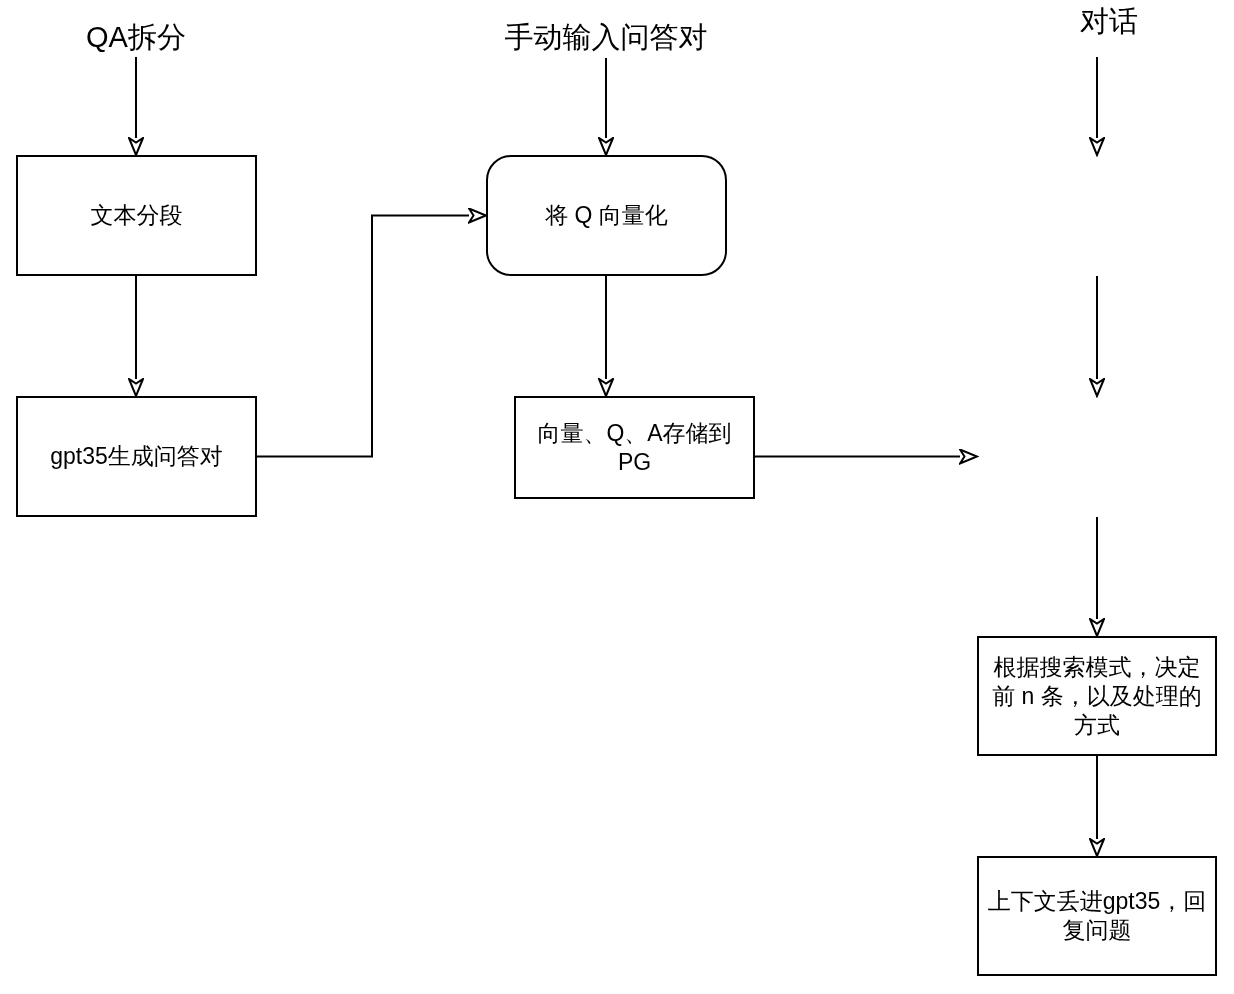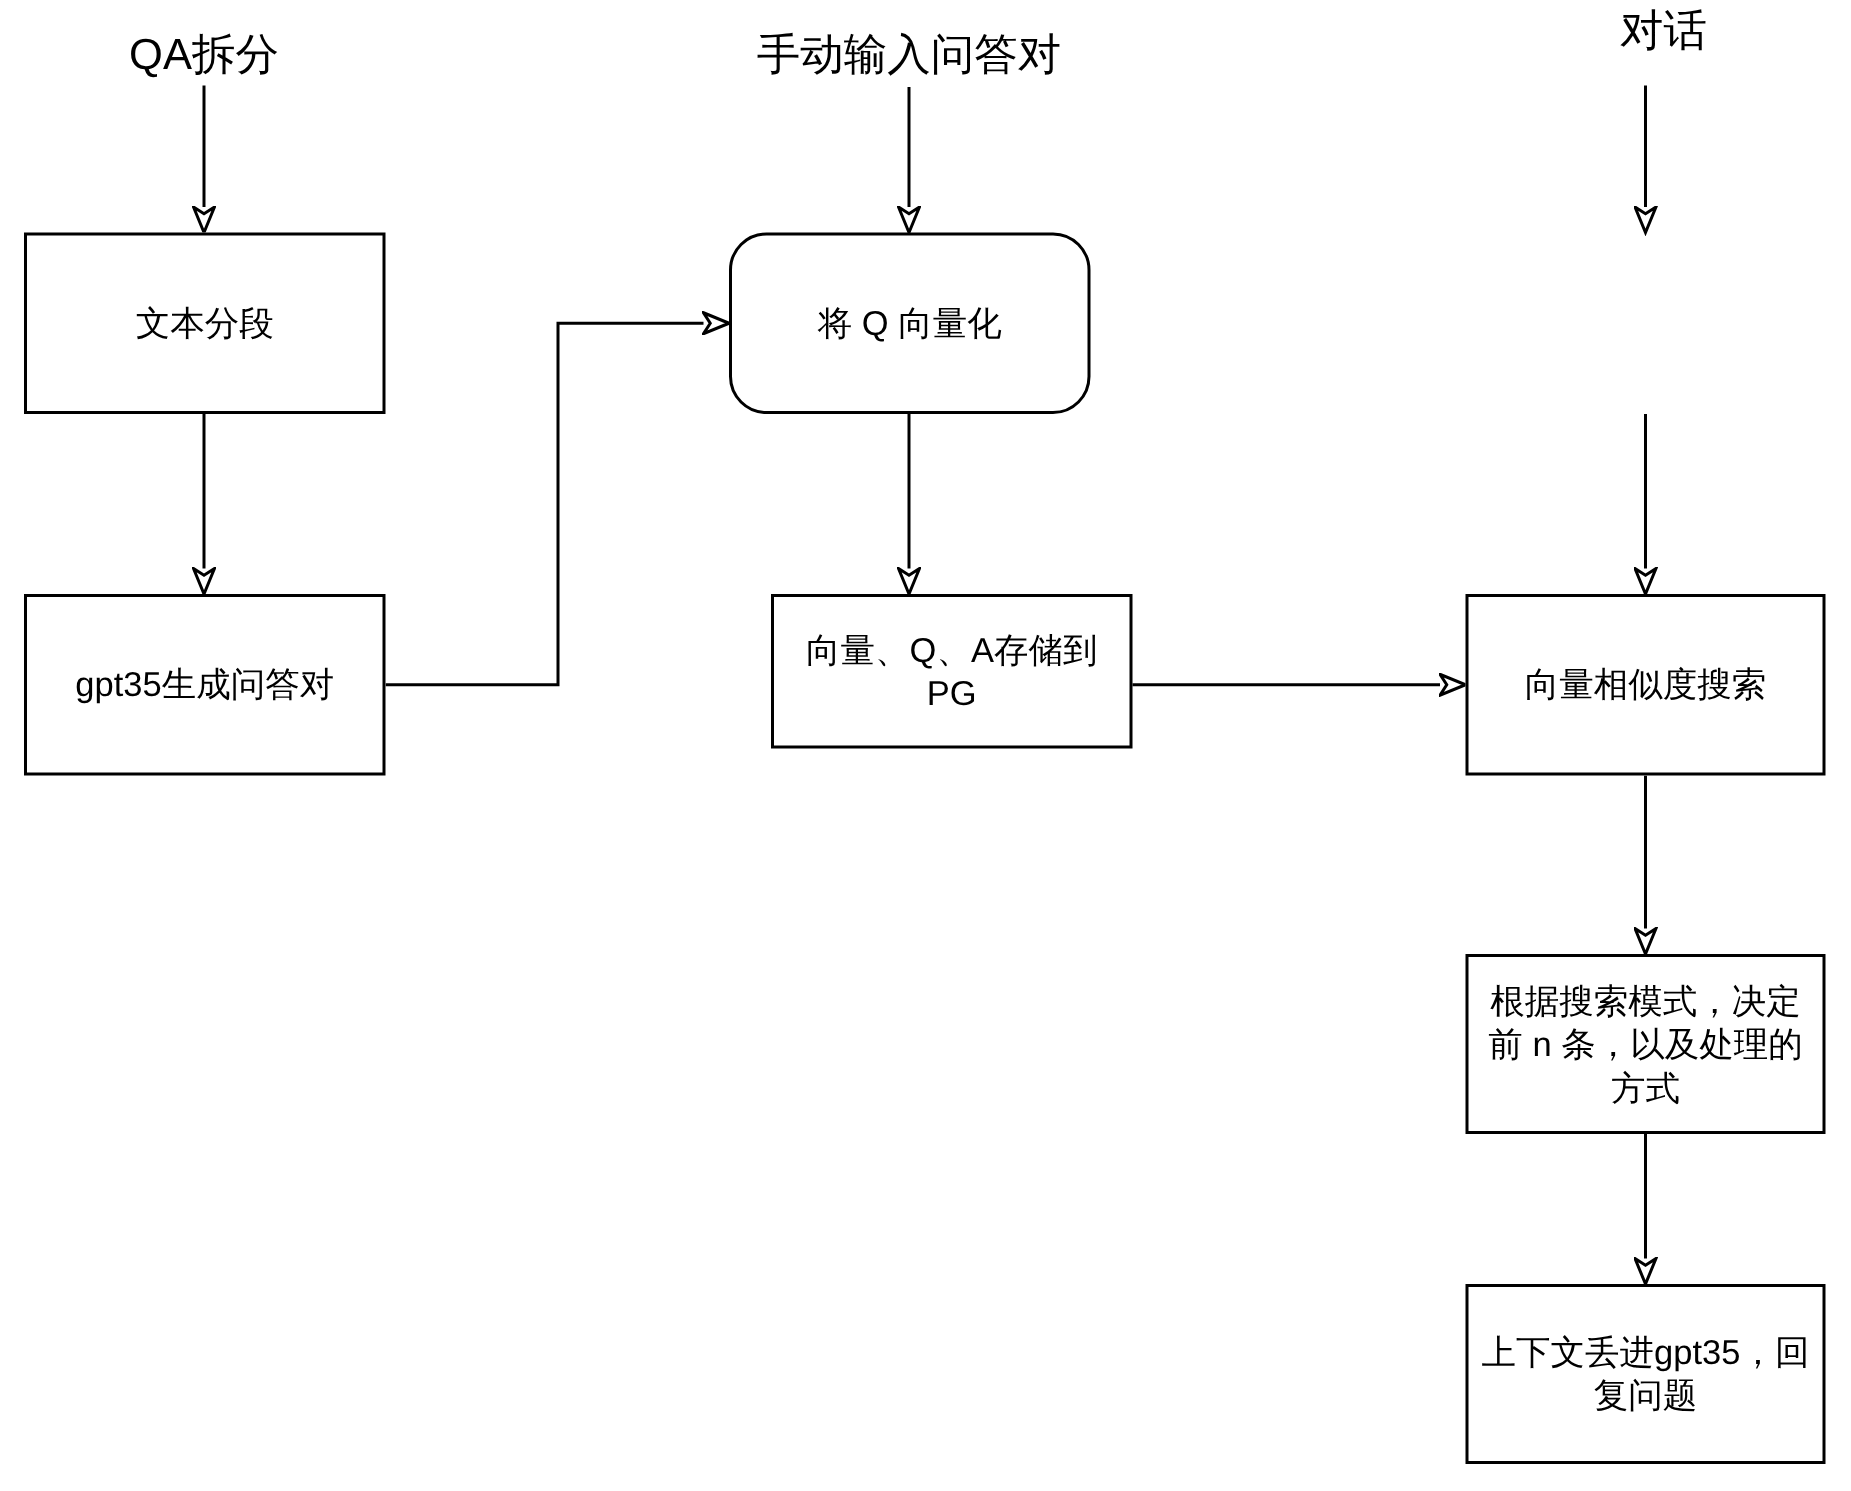--- a/index.html
+++ b/index.html
@@ -73,23 +73,20 @@
   <div class="node" style="left:486px; top:155px; width:241px; height:121px;border-radius:25px;">
     <span class="node-text">将 Q 向量化</span>
   </div>
 
   <div class="node" style="left:514px; top:396px; width:241px; height:103px;">
     <span class="node-text">向量、Q、A存储到
 PG</span>
   </div>
 
 
-  <div class="node" style="left:977px; top:396px; width:240px; height:121px;">
-    <span class="node-text">向量相似度搜索</span>
-  </div>
 
   <div class="node" style="left:977px; top:636px; width:240px; height:120px;">
     <span class="node-text">根据搜索模式，决定
 前 n 条，以及处理的
 方式</span>
   </div>
 
   <div class="node" style="left:977px; top:856px; width:240px; height:120px;">
     <span class="node-text">上下文丢进gpt35，回
 复问题</span>

